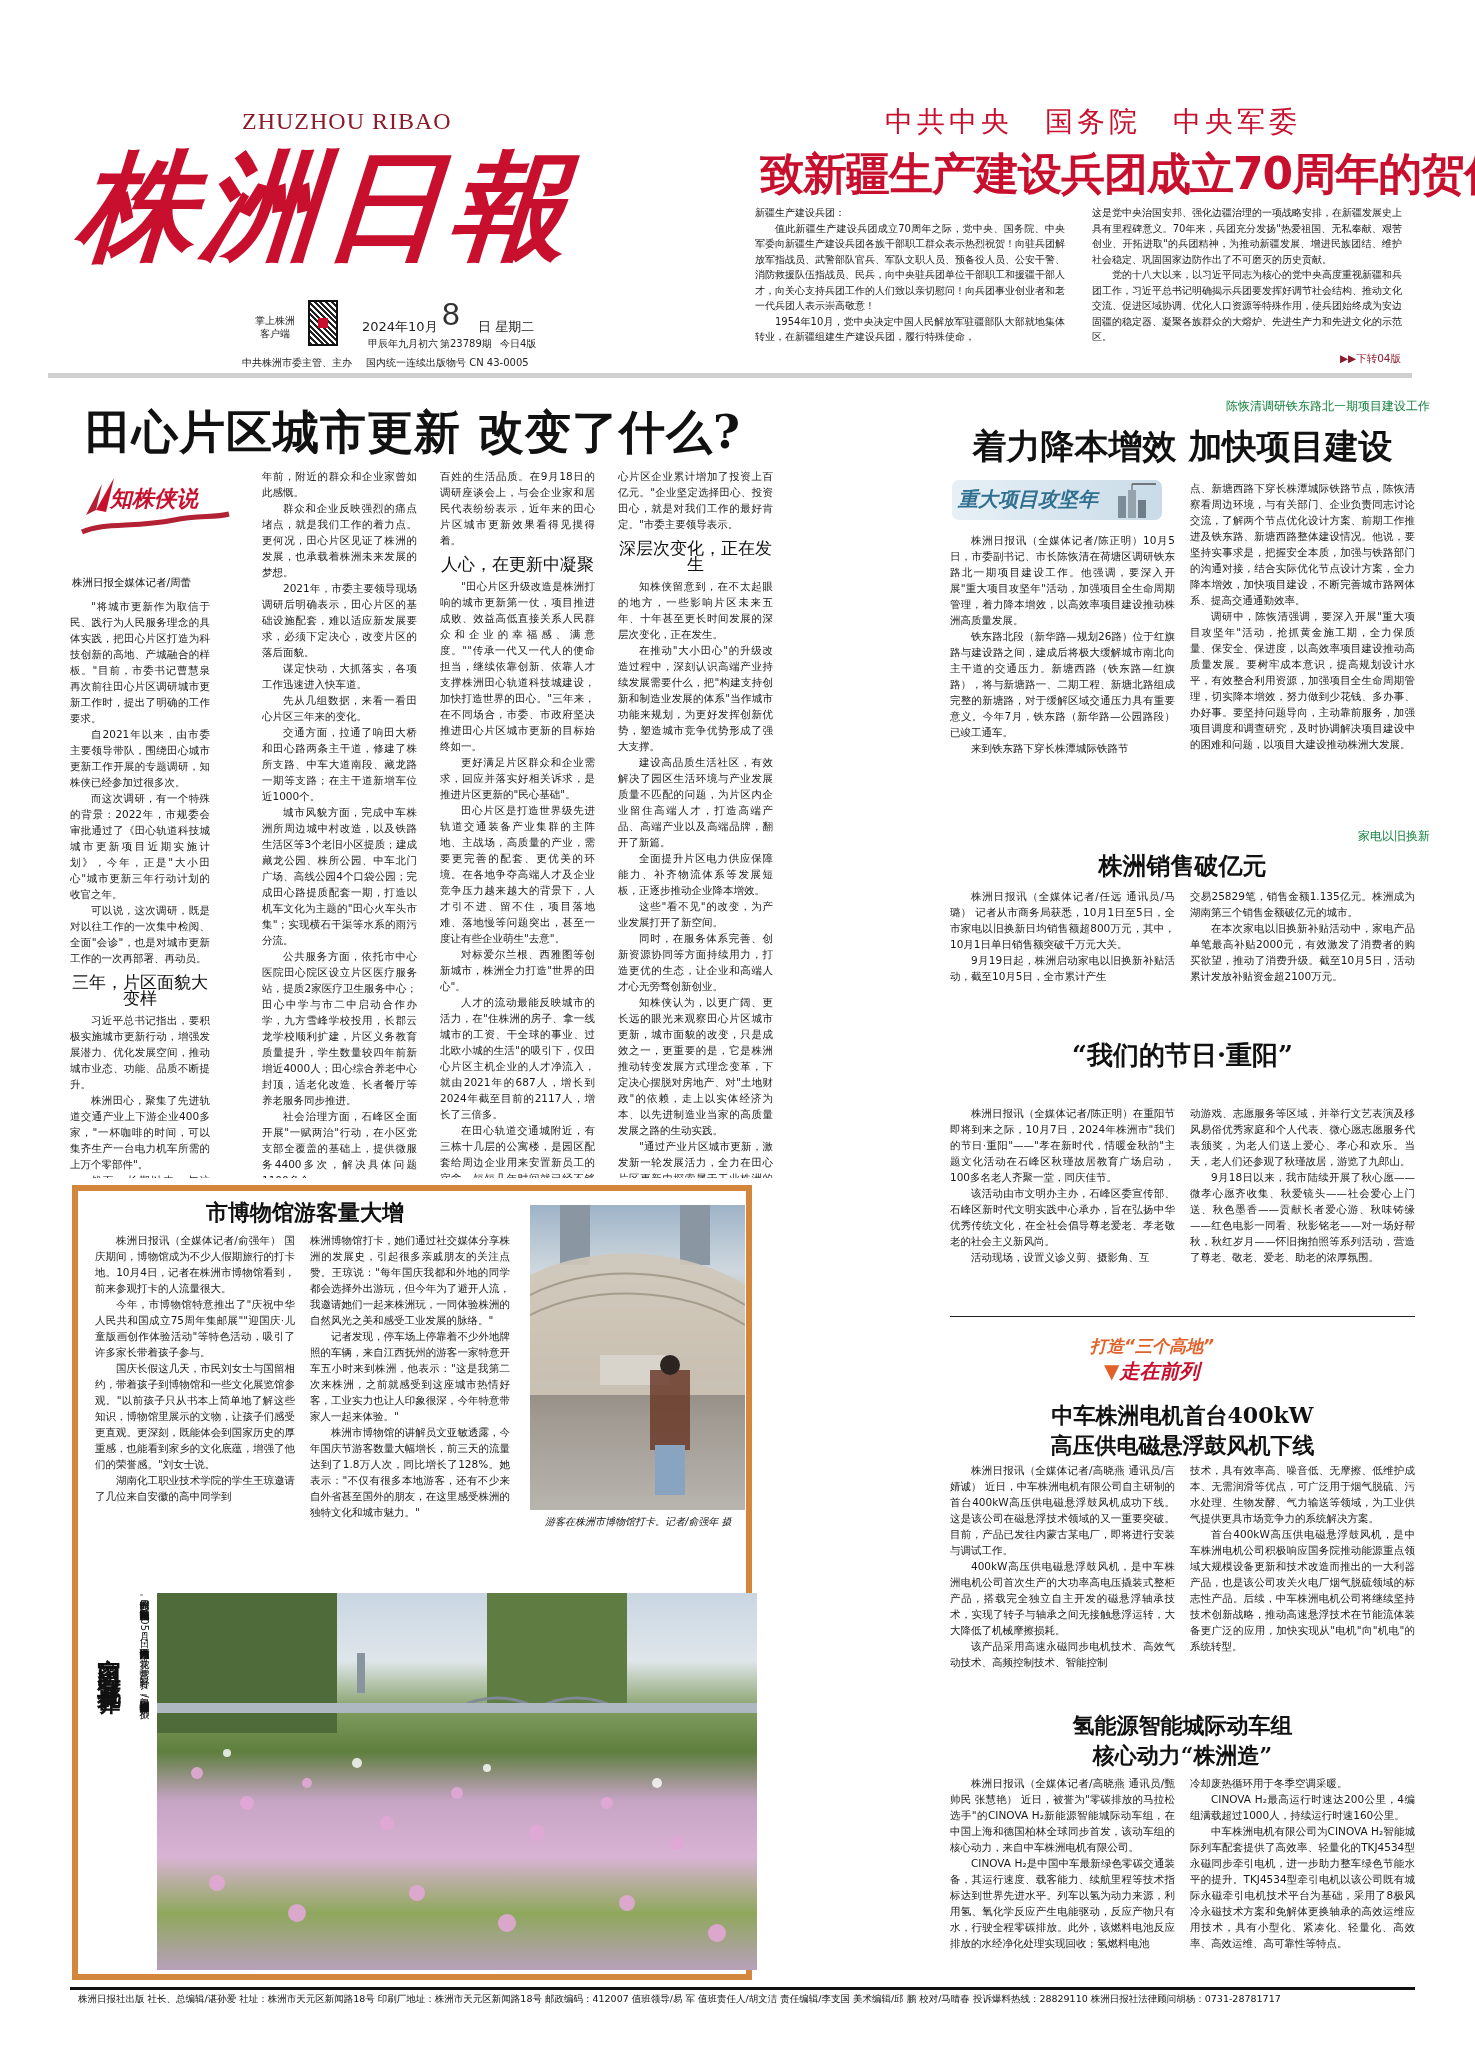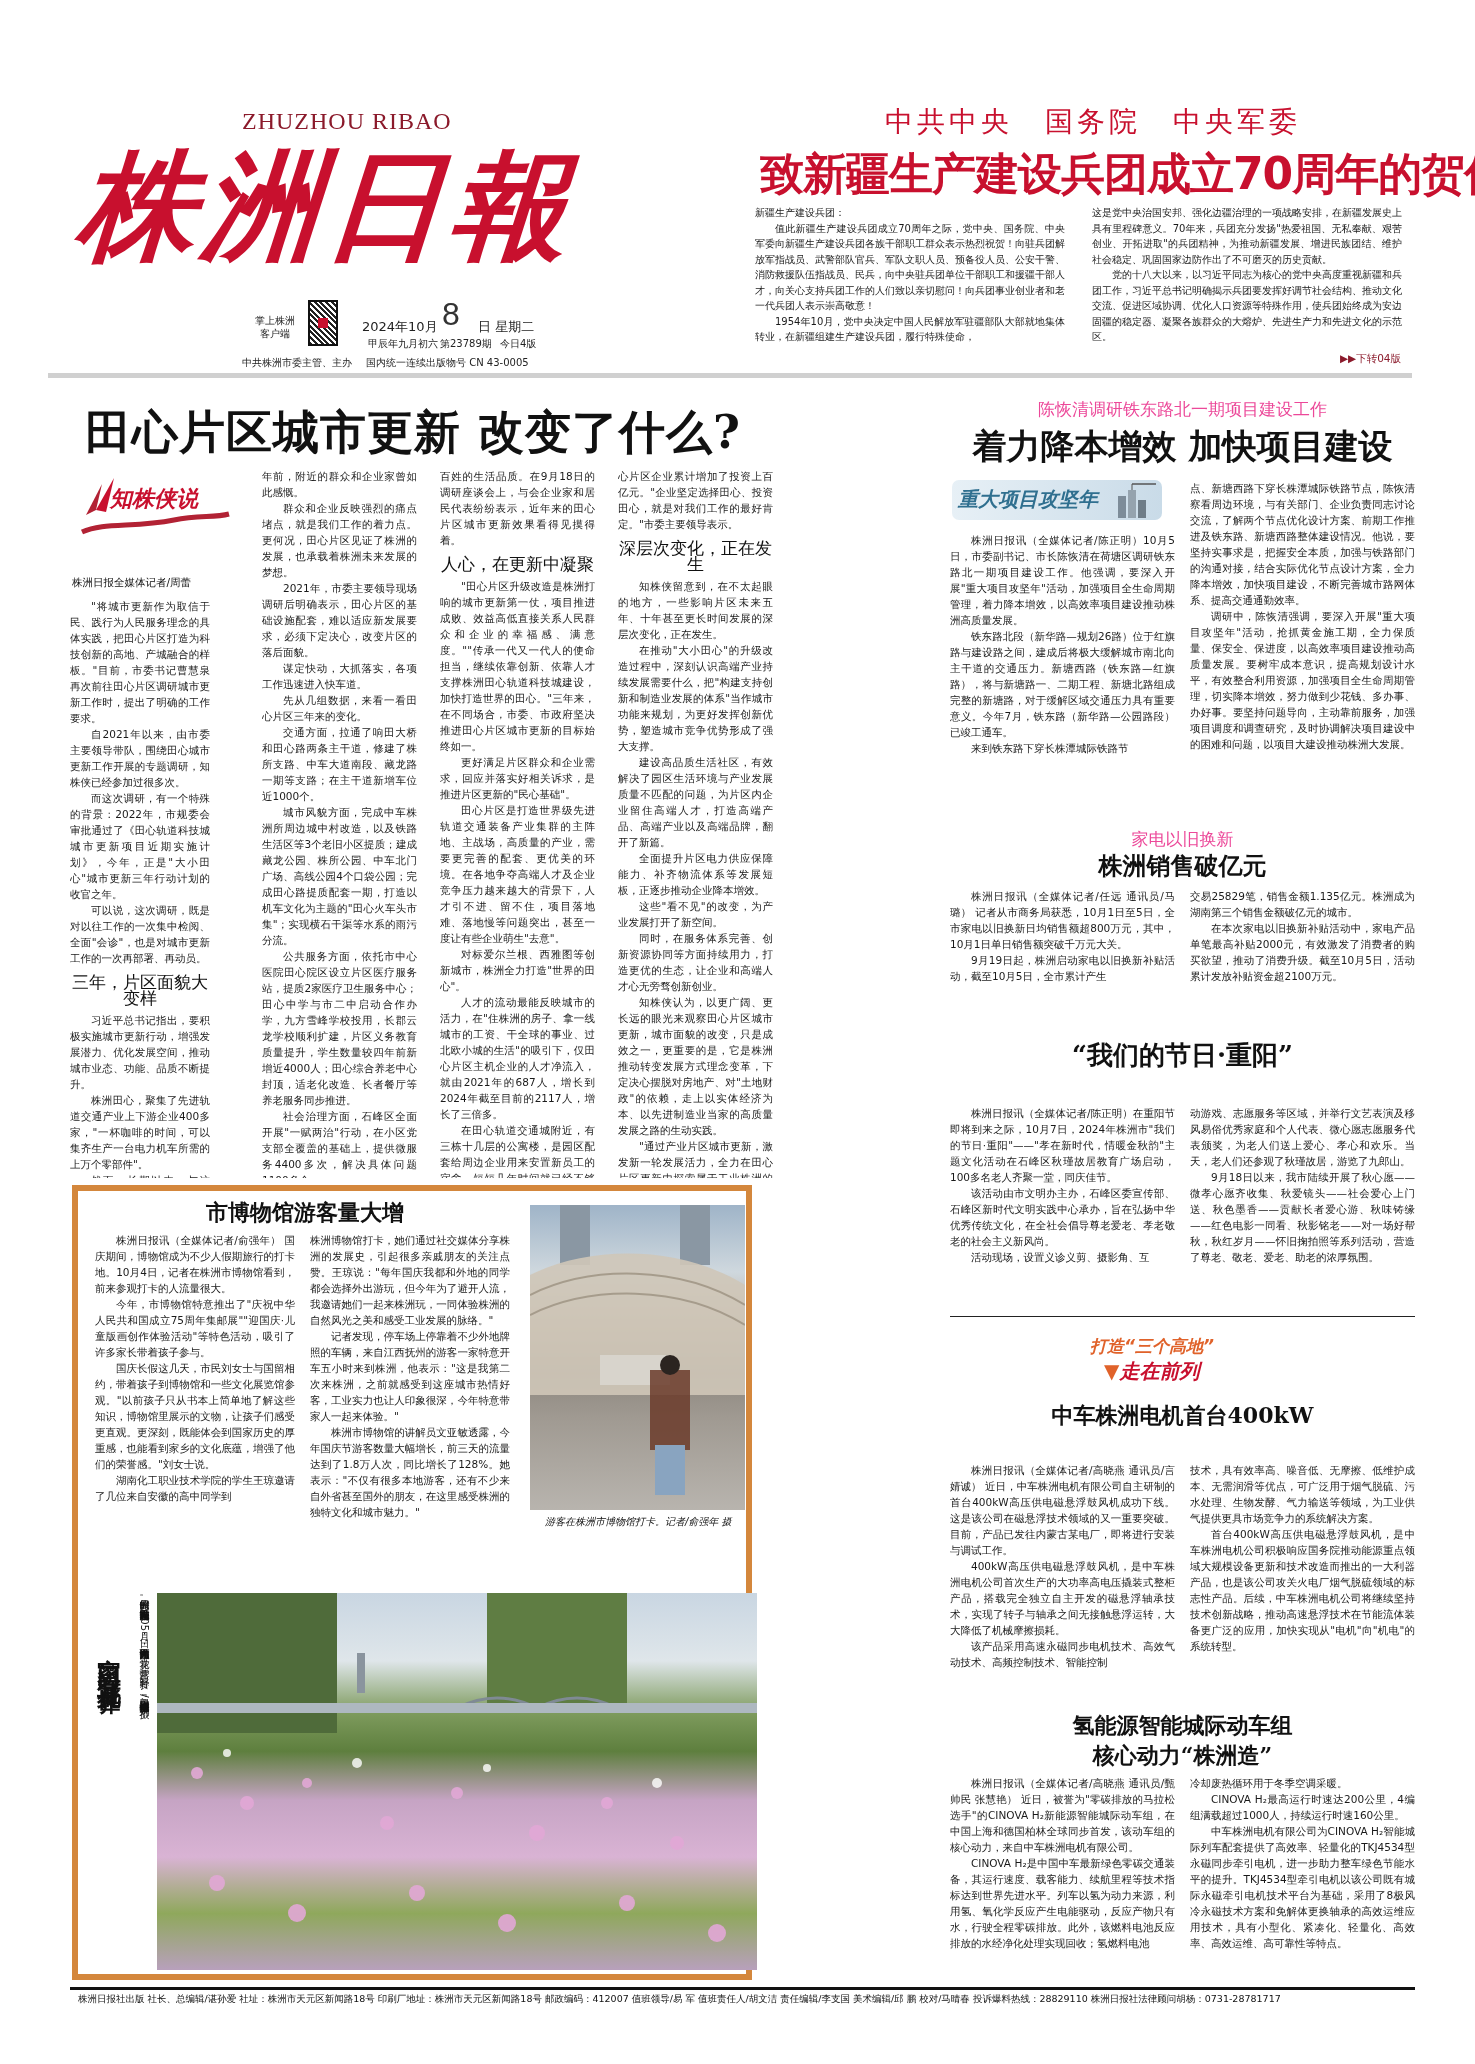--- a/index.html
+++ b/index.html
@@ -16,21 +16,21 @@
 .topdiv{left:48px;top:373px;width:1364px;height:5px;background:#d0d0d0}
 .lead-kicker{left:885px;top:103px;font-size:28px;font-weight:normal;color:#c8102e;letter-spacing:4px;white-space:nowrap}
 .lead-head{left:760px;top:145px;font-size:44px;font-weight:bold;color:#c8102e;white-space:nowrap;letter-spacing:-1px}
 .col{font-size:10.5px;line-height:16px;text-align:justify;color:#1a1a1a;overflow:hidden}
 .col p{text-indent:2em}
 .col p.noind{text-indent:0}
 .sub{font-size:17px;text-align:center;margin:8px 0 6px;color:#111;text-indent:0!important}
 .main-head{left:85px;top:402px;font-family:"DejaVu Serif","Liberation Serif",serif;font-size:46px;font-weight:bold;white-space:nowrap;letter-spacing:1px}
 .logo-zzx{left:74px;top:470px;width:160px;height:70px}
 .byline{font-size:10.5px}
-.r-kicker{font-size:17px;color:#ec4899;white-space:nowrap;text-align:center}
+.r-kicker{font-size:12px;color:#15803d;white-space:nowrap;text-align:right}
 .r-head{font-weight:bold;white-space:nowrap;text-align:center}
 .serif{font-family:"DejaVu Serif","Liberation Serif",serif}
 .boxed{left:72px;top:1185px;width:680px;height:795px;border:6px solid #d4873c}
 .museum-head{font-size:22px;font-weight:bold;text-align:center;white-space:nowrap}
 .photo1{left:530px;top:1205px;width:215px;height:305px;overflow:hidden;background:linear-gradient(180deg,#9fb4c8 0%,#cfd8de 22%,#b9b0a2 38%,#8d877f 55%,#a09a92 70%,#b8b4ae 100%)}
 .photo2{left:157px;top:1593px;width:600px;height:377px;overflow:hidden;background:linear-gradient(180deg,#c9d6e2 0%,#dfe6ea 18%,#7d9a5c 32%,#5e7f3e 42%,#c6a4c4 55%,#d9b3d4 70%,#8fa85c 85%,#b8a0bc 100%)}
 .caption{font-size:10px;white-space:nowrap;font-style:italic}
 .vert{writing-mode:vertical-rl;white-space:nowrap}
 .footer-line{left:70px;top:1987px;width:1345px;height:3px;background:#111}
 .footer{left:78px;top:1993px;font-size:9.5px;white-space:nowrap;color:#111}
@@ -180,20 +180,21 @@
 </div>
 
 <div class="abs hr" style="left:950px;top:1316px;width:465px"></div>
 
 <div class="abs" style="left:1090px;top:1335px;width:200px;height:45px">
   <div style="font-size:17px;font-weight:bold;font-style:italic;color:#e0622a;white-space:nowrap">打造“三个高地”</div>
   <div style="font-size:20px;font-weight:bold;font-style:italic;color:#c8102e;white-space:nowrap;margin-left:14px"><span style="color:#e0622a">▼</span><span>走在前列</span></div>
 </div>
 <div class="abs r-head serif" style="left:935px;top:1400px;width:495px;font-size:22px;line-height:30px">
   <div>中车株洲电机首台400kW</div>
+  <div>高压供电磁悬浮鼓风机下线</div>
 </div>
 <div class="abs col" style="left:950px;top:1462px;width:225px;height:222px">
   <p>株洲日报讯（全媒体记者/高晓燕  通讯员/言婧诚）  近日，中车株洲电机有限公司自主研制的首台400kW高压供电磁悬浮鼓风机成功下线。这是该公司在磁悬浮技术领域的又一重要突破。目前，产品已发往内蒙古某电厂，即将进行安装与调试工作。</p>
   <p>400kW高压供电磁悬浮鼓风机，是中车株洲电机公司首次生产的大功率高电压撬装式整柜产品，搭载完全独立自主开发的磁悬浮轴承技术，实现了转子与轴承之间无接触悬浮运转，大大降低了机械摩擦损耗。</p>
   <p>该产品采用高速永磁同步电机技术、高效气动技术、高频控制技术、智能控制</p>
 </div>
 <div class="abs col" style="left:1190px;top:1462px;width:225px;height:222px">
   <p class="noind">技术，具有效率高、噪音低、无摩擦、低维护成本、无需润滑等优点，可广泛用于烟气脱硫、污水处理、生物发酵、气力输送等领域，为工业供气提供更具市场竞争力的系统解决方案。</p>
   <p>首台400kW高压供电磁悬浮鼓风机，是中车株洲电机公司积极响应国务院推动能源重点领域大规模设备更新和技术改造而推出的一大利器产品，也是该公司攻关火电厂烟气脱硫领域的标志性产品。后续，中车株洲电机公司将继续坚持技术创新战略，推动高速悬浮技术在节能流体装备更广泛的应用，加快实现从"电机"向"机电"的系统转型。</p>
 </div>

